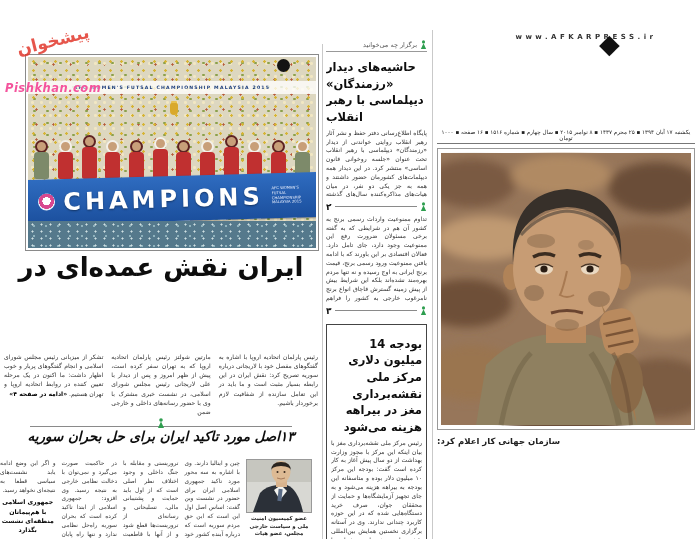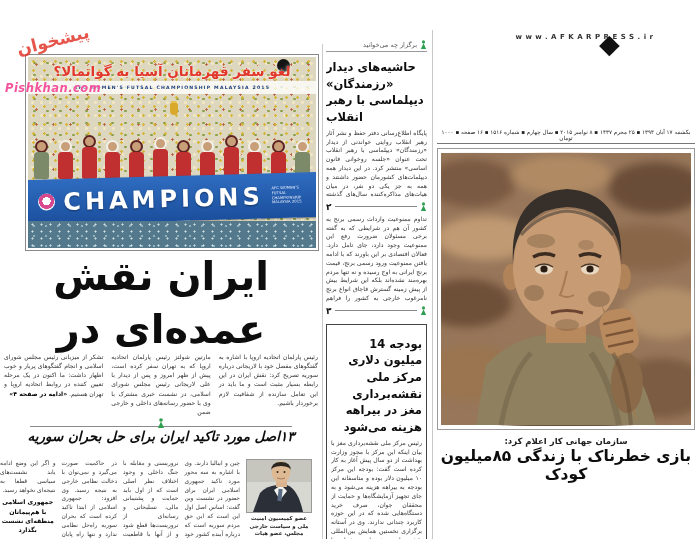--- a/index.html
+++ b/index.html
@@ -52,21 +52,21 @@
   .overlay-headline{position:absolute;left:4px;right:4px;top:6px;text-align:center;direction:rtl;
     color:#e2382c;font-weight:bold;font-size:13.5px;
     text-shadow:0 0 2px rgba(255,255,255,.85),0 0 4px rgba(255,255,255,.6);}
   .calligraphy{position:absolute;left:20px;top:32px;width:70px;color:#e2382c;font-weight:bold;
     font-size:17px;transform:rotate(-14deg);opacity:.85;direction:rtl;text-align:center;line-height:1;}
   .watermark{position:absolute;left:5px;top:81px;color:#f4549d;font-weight:bold;font-style:italic;
     font-size:11.5px;text-shadow:0 0 2px rgba(255,255,255,.9);letter-spacing:.5px;}
 
   
   .main-headline{position:absolute;left:0;top:250px;width:322px;text-align:center;direction:rtl;
-    font-weight:bold;color:#0d0d0d;font-size:40px;line-height:1.32;letter-spacing:-.5px;}
+    font-weight:bold;color:#0d0d0d;font-size:26px;line-height:1.32;letter-spacing:-.5px;}
   .lead-cols{position:absolute;left:4px;top:352px;width:314px;height:66px;overflow:hidden;
     direction:rtl;display:flex;gap:8px;}
   .lead-col{flex:1;font-size:6.1px;line-height:1.5;text-align:justify;color:#333;}
   .cont{font-weight:bold;color:#000;}
   .sep{position:absolute;left:30px;top:420px;width:262px;height:8px;}
   .sep .line{position:absolute;left:0;right:0;top:6px;height:1px;background:#8a8a8a;}
   .sep .mini-ic{position:absolute;left:127px;top:-2px;}
   .sub-headline{position:absolute;left:0;top:428px;width:322px;text-align:center;direction:rtl;
     font-weight:bold;font-size:13.5px;color:#0d0d0d;font-style:italic;}
 
@@ -101,21 +101,21 @@
   .diamond{position:absolute;left:599px;top:30px;font-size:27px;color:#111;z-index:3;line-height:1;}
   .logo-box{position:absolute;left:437px;top:47px;width:258px;height:77px;background:#0e8a4c;
     border-radius:3px;display:flex;align-items:center;justify-content:center;z-index:2;}
   .logo-box span{color:#fff;font-weight:bold;font-size:54px;line-height:1;direction:rtl;
     transform:scaleY(1.08);letter-spacing:1px;}
   .dateline{position:absolute;left:437px;top:129px;width:258px;font-size:5.6px;color:#222;
     direction:rtl;text-align:center;border-bottom:1px solid #777;padding-bottom:2px;}
   .child-frame{position:absolute;left:437px;top:148px;width:258px;height:282px;border:1px solid #999;
     background:#fff;padding:3px;box-sizing:border-box;}
   .child-frame svg{display:block;width:100%;height:100%;}
-  .kicker{position:absolute;left:437px;top:436px;width:258px;text-align:center;direction:rtl;
+  .kicker{position:absolute;left:437px;top:436px;width:258px;text-align:left;direction:rtl;
     font-size:8.5px;font-weight:bold;color:#222;}
   .r-headline{position:absolute;left:437px;top:447px;width:258px;text-align:center;direction:rtl;
     font-weight:bold;font-size:15.5px;color:#0d0d0d;}
   .mini-ic svg{display:block;}
 </style>
 </head>
 <body>
 
 <div class="page">
 
@@ -176,21 +176,20 @@
           </div>
       </div>
       <div class="trophy"></div>
       <div class="ball"></div>
       <div class="champs-banner">
         <span class="afc-badge"></span>
         <span class="champs-text">CHAMPIONS</span>
         <span class="banner-side">AFC WOMEN'S FUTSAL CHAMPIONSHIP MALAYSIA 2015</span>
       </div>
       <div class="floor"></div>
-      <div class="overlay-headline">لغو سفر قهرمانان آسیا به گواتمالا؟</div>
     </div>
   </div>
   <div class="calligraphy">پیشخوان</div>
   <div class="watermark">Pishkhan.com</div>
 
   <div class="main-headline">
     <div>ایران نقش عمده‌ای در</div>
   </div>
 
   <div class="lead-cols">
@@ -348,15 +347,14 @@
       <g transform="rotate(-12 178 178)">
         <rect x="160" y="156" width="36" height="46" rx="14" fill="#b98a5e"></rect>
         <path d="M164,168 h28 M164,180 h28 M164,191 h26" stroke="#7a5436" stroke-width="2.5" fill="none"></path>
       </g>
       <ellipse cx="186" cy="230" rx="16" ry="30" fill="#8a6a48"></ellipse>
       <path d="M172,200 Q186,226 190,272" stroke="#5d4430" stroke-width="4" fill="none" opacity=".4"></path>
     </svg>
   </div>
 
   <div class="kicker">سازمان جهانی کار اعلام کرد:</div>
-  <div class="r-headline">بازی خطرناک با زندگی ۸۵میلیون کودک</div>
 
 </div>
 
 </body></html>

